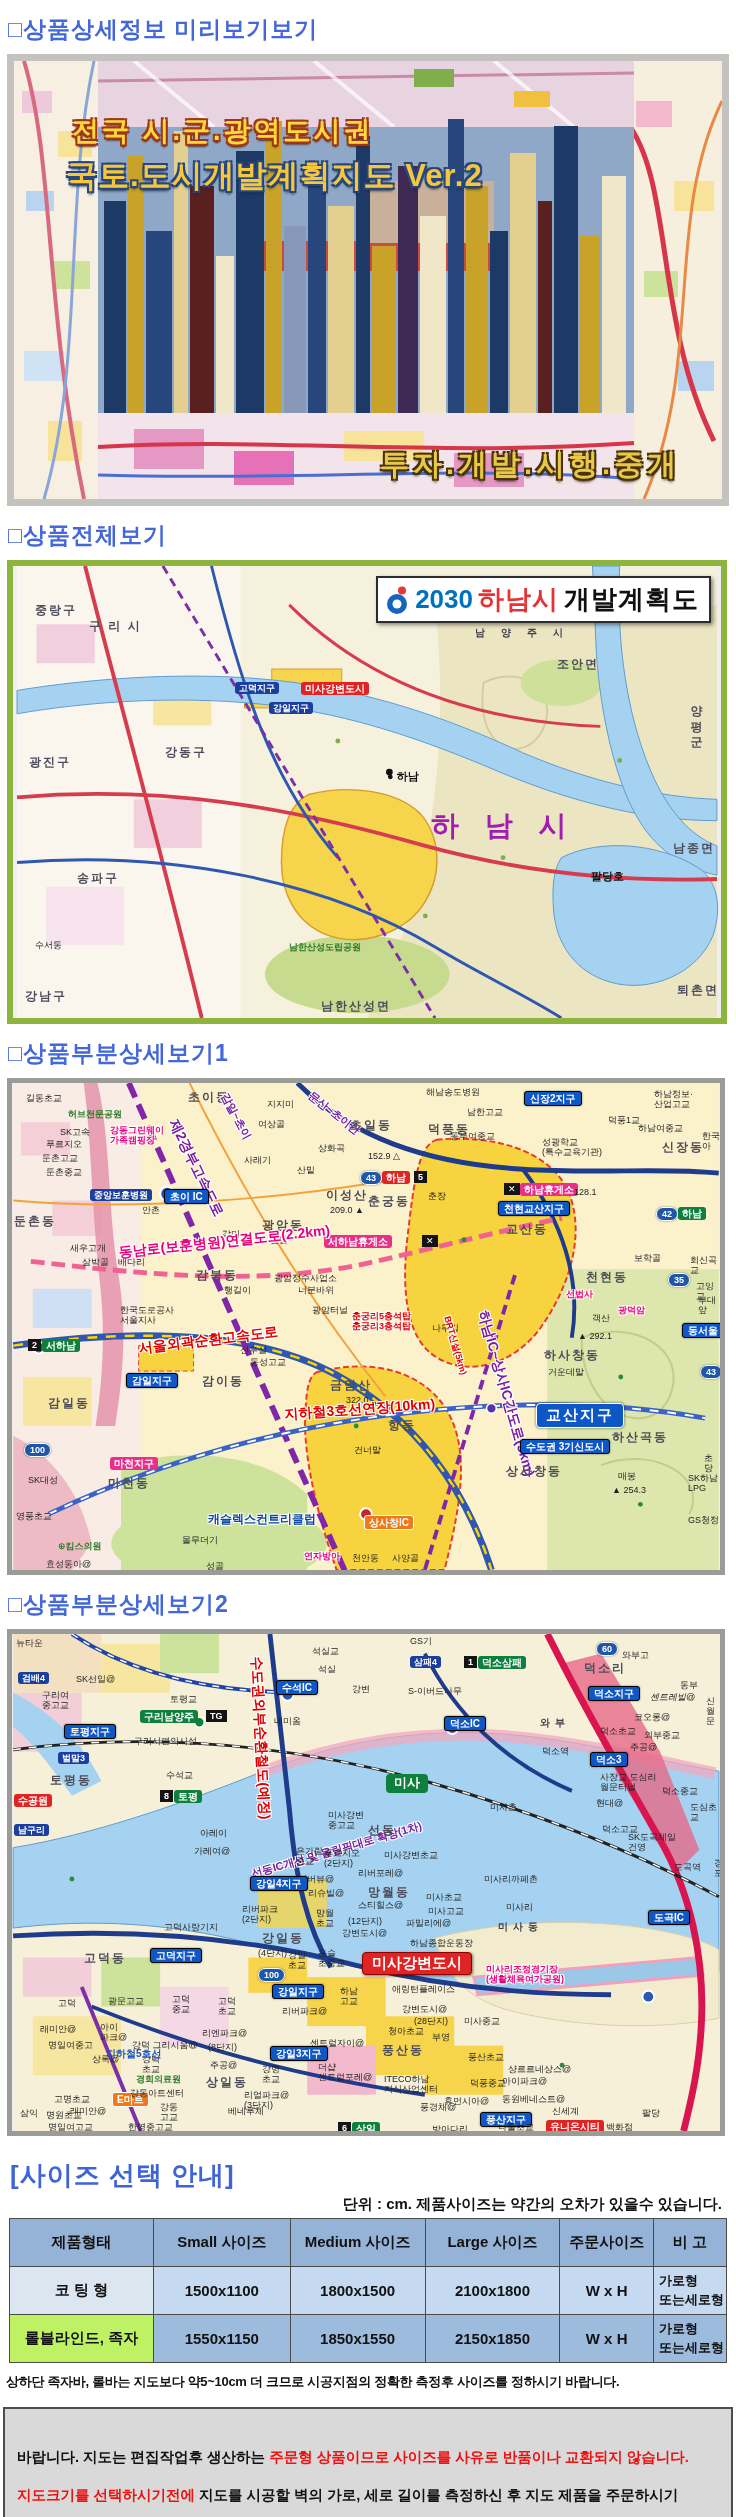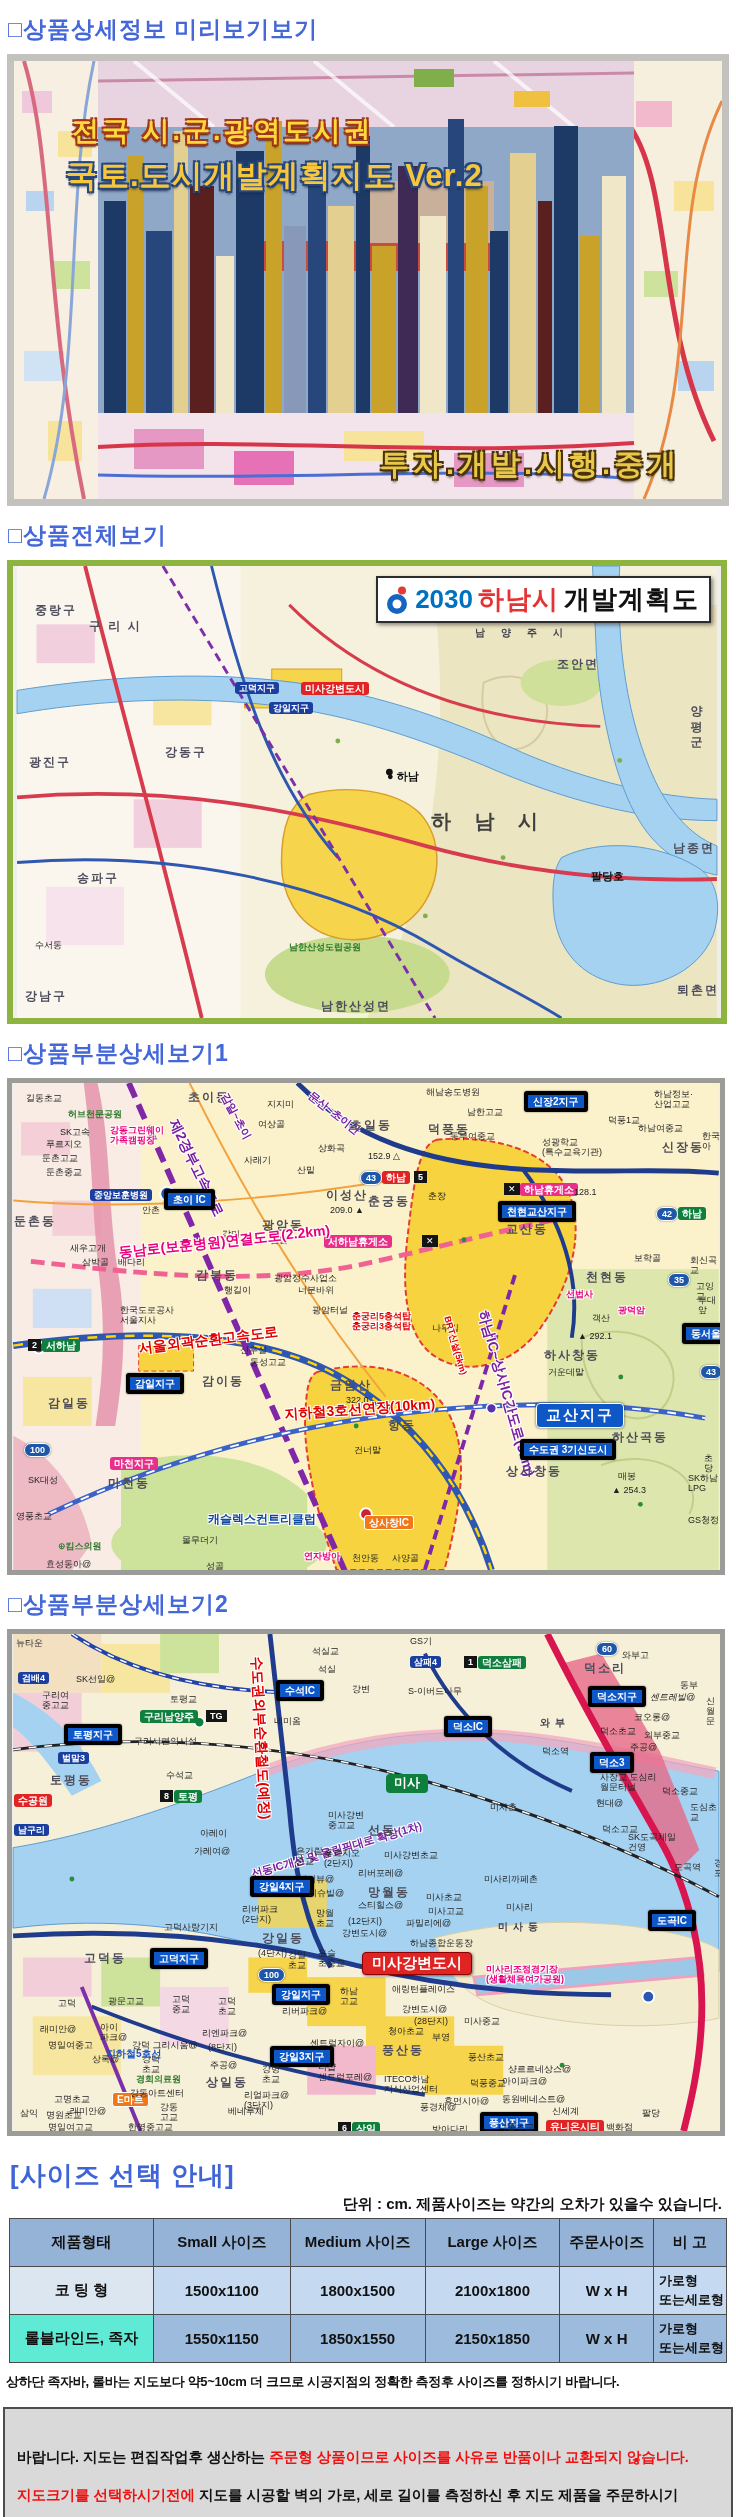--- a/index.html
+++ b/index.html
@@ -25,24 +25,24 @@
             box-shadow:2px 2px 4px rgba(0,0,0,.45);padding:4px 10px 4px 6px;display:flex;align-items:center;gap:5px;}
   .m2-year{color:#0070c0;font-size:26px;font-weight:bold;}
   .m2-city{color:#e53333;font-size:26px;font-weight:bold;letter-spacing:1px;}
   .m2-rest{color:#111;font-size:26px;font-weight:bold;letter-spacing:1px;}
   
   .ml{position:absolute;white-space:pre-line;line-height:1.12;transform-origin:0 0;z-index:5;}
   .p{font-size:9px;color:#222;}
   .pb{font-size:11px;font-weight:bold;color:#111;white-space:nowrap;}
   .pbig{font-size:12px;font-weight:bold;color:#4c4c5a;letter-spacing:2px;white-space:nowrap;}
   .pbig2{font-size:10px;font-weight:bold;color:#40404e;letter-spacing:5px;white-space:nowrap;font-family:Liberation Mono, monospace;}
-  .pbig3{font-size:20px;font-weight:bold;color:#404040;letter-spacing:9px;white-space:nowrap;}
+  .pbig3{font-size:28px;font-weight:bold;color:#a21caf;letter-spacing:9px;white-space:nowrap;}
   .vert{writing-mode:vertical-rl;letter-spacing:4px;}
   .blueb{background:#0d57c7;color:#fff;font-size:10px;font-weight:bold;padding:1px 5px;border-radius:3px;
-         border:4px solid #000000;box-shadow:0 0 2px rgba(0,0,0,.55);white-space:nowrap;}
+         border:1px solid #000000;box-shadow:0 0 2px rgba(0,0,0,.55);white-space:nowrap;}
   .blueb2{background:#1a3f9e;color:#fff;font-size:9px;font-weight:bold;padding:1px 4px;border-radius:3px;white-space:nowrap;}
   .blueb3{background:#0d57c7;color:#fff;font-size:15px;font-weight:bold;padding:3px 9px;border-radius:4px;
           border:1px solid #fff;box-shadow:0 0 3px rgba(0,0,0,.6);white-space:nowrap;letter-spacing:2px;}
   .greenb{background:#0e7f3c;color:#fff;font-size:10px;font-weight:bold;padding:1px 4px;border-radius:3px;white-space:nowrap;}
   .greenb3{background:#0e7f3c;color:#fff;font-size:13px;font-weight:bold;padding:2px 8px;border-radius:4px;white-space:nowrap;}
   .blackb{background:#141414;color:#fff;font-size:9px;font-weight:bold;padding:1px 4px;white-space:nowrap;}
   .redb{background:#e02424;color:#fff;font-size:10px;font-weight:bold;padding:1px 4px;border-radius:3px;white-space:nowrap;}
   .redbB{background:#e02424;color:#fff;font-size:15px;font-weight:bold;padding:2px 9px;border-radius:4px;
          border:1px solid #8e0000;box-shadow:1px 1px 3px rgba(0,0,0,.5);white-space:nowrap;}
   .pinkb{background:#e8308a;color:#fff;font-size:10px;font-weight:bold;padding:1px 4px;border-radius:3px;white-space:nowrap;}
@@ -70,21 +70,21 @@
   .size-title{color:#3f64d7;font-size:26px;font-weight:bold;margin:22px 0 0 10px;letter-spacing:1px;}
   .unit-note{font-size:15px;font-weight:bold;color:#111;text-align:right;margin:2px 14px 4px 0;}
   table.size{border-collapse:collapse;margin:0 0 0 9px;width:718px;}
   table.size td{border:1px solid #4a4a4a;text-align:center;font-size:15px;font-weight:bold;color:#111;
                 height:47px;padding:0 2px;}
   table.size tr.hd td{background:#95b3d7;}
   table.size td.gray{background:#d9d9d9;}
   table.size tr.r1 td{background:#c5d9f1;}
   table.size tr.r1 td.lab{background:#dce6f1;}
   table.size tr.r2 td{background:#9dbbdc;}
-  table.size tr.r2 td.lab{background:#5eead4;}
+  table.size tr.r2 td.lab{background:#bef264;}
   table.size td.rem{font-size:13px;text-align:left;white-space:pre-line;padding-left:5px;line-height:1.4;}
   .bar-note{font-size:13px;font-weight:bold;color:#111;margin:10px 4px 0 6px;letter-spacing:-0.3px;}
   .warn-box{margin:16px 3px 0 3px;border:2px solid #4d4d4d;background:#d9d9d9;padding:30px 12px;}
   .warn-box p{margin:0;font-size:14.5px;font-weight:bold;line-height:2.6;color:#111;}
   .warn-red{color:#f01010;}
 </style>
 </head>
 <body>
 
 <div class="page">

